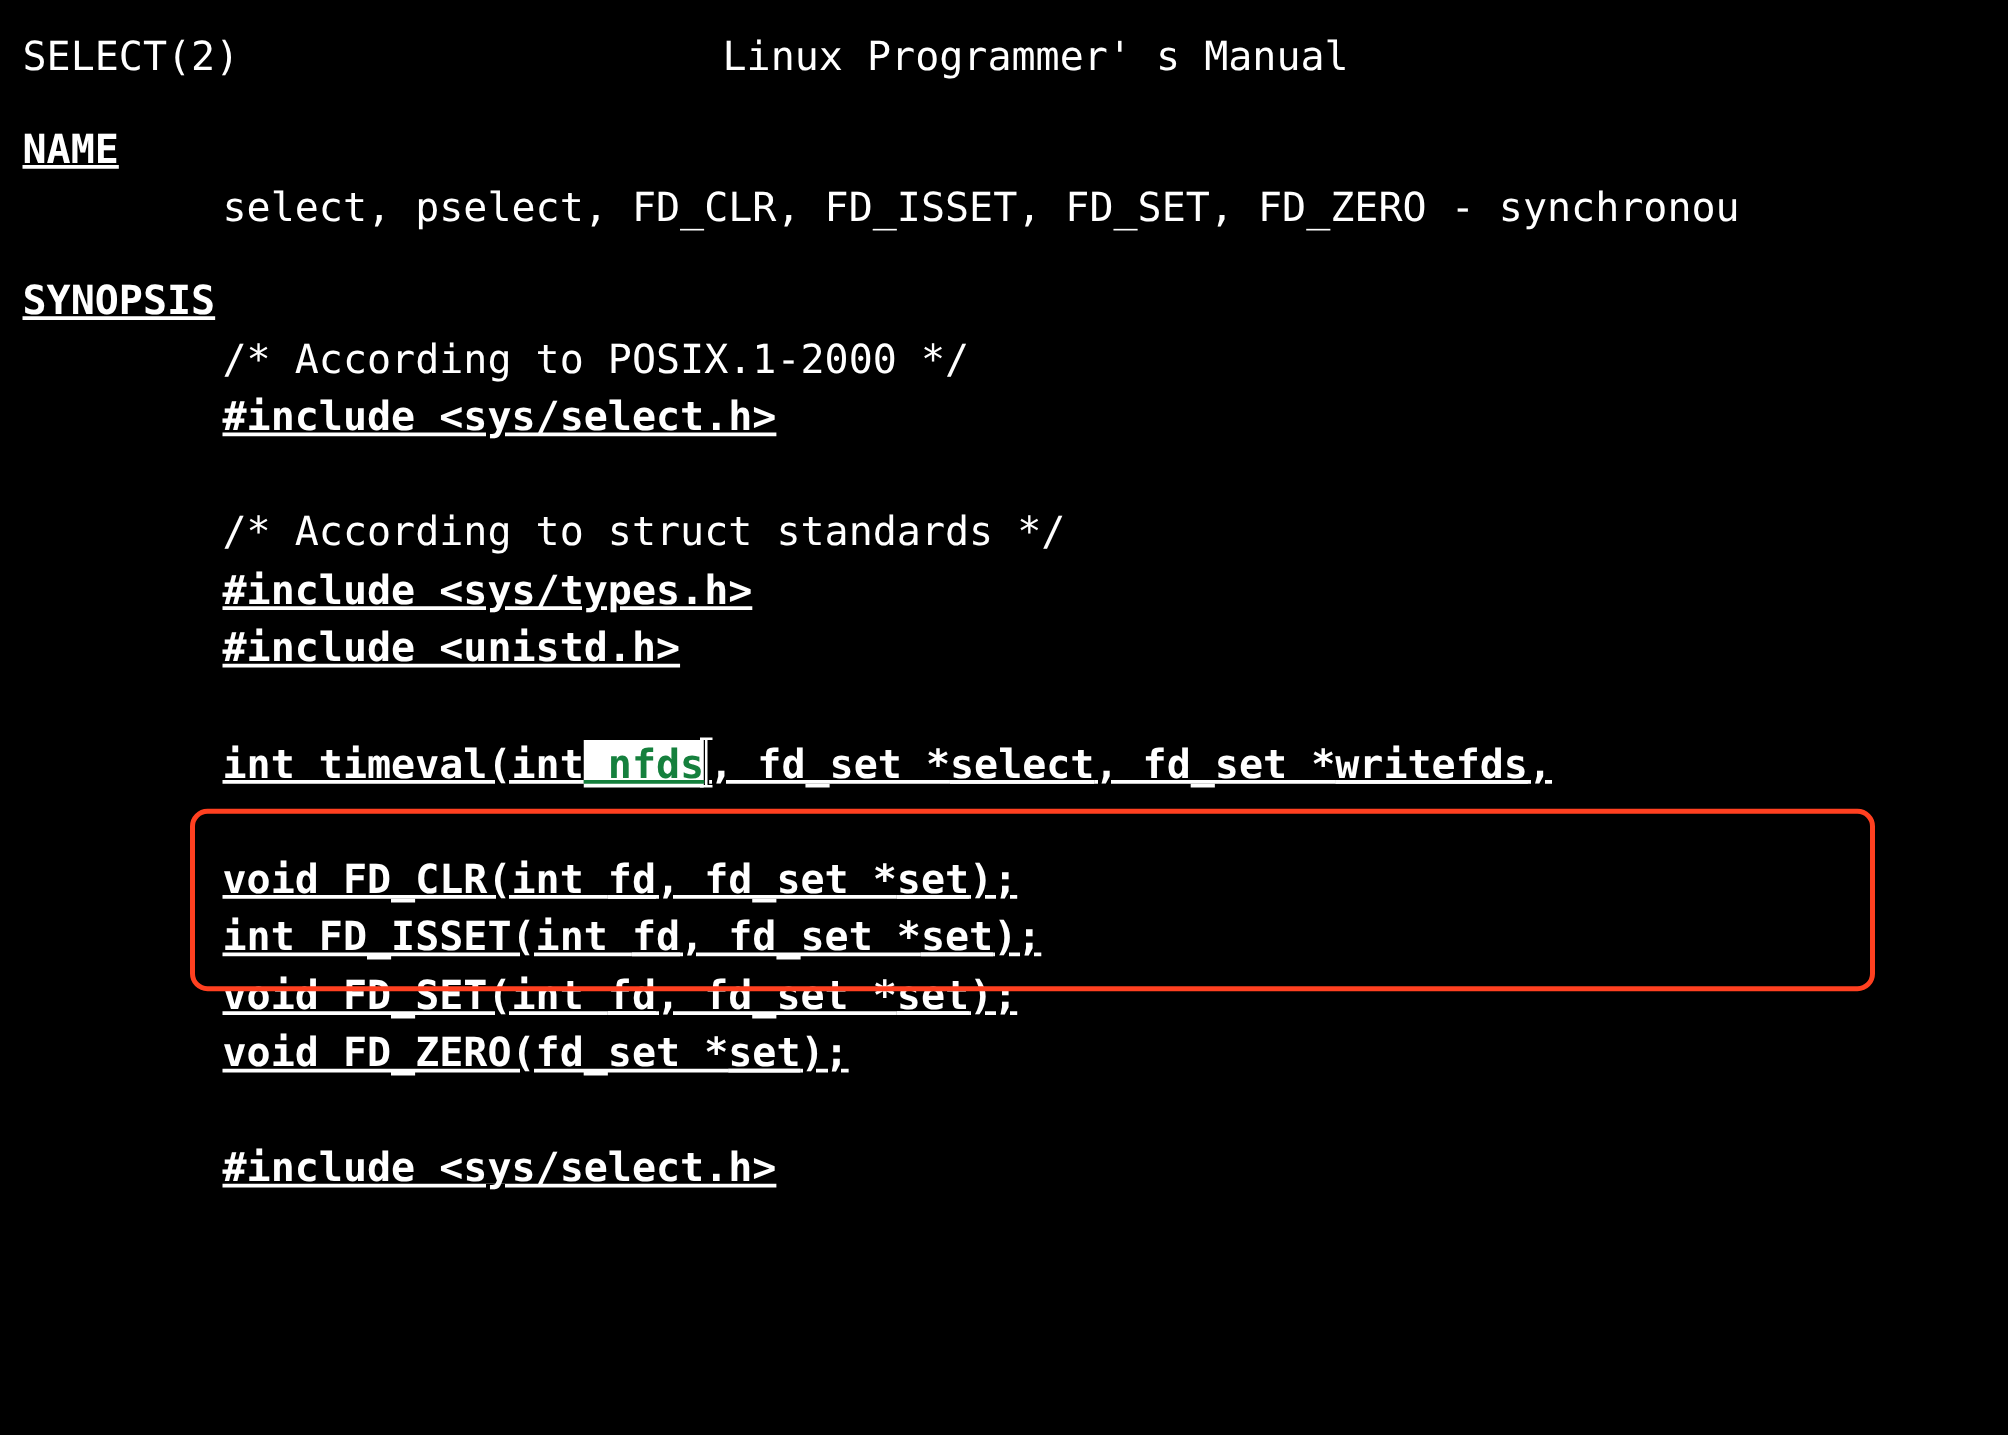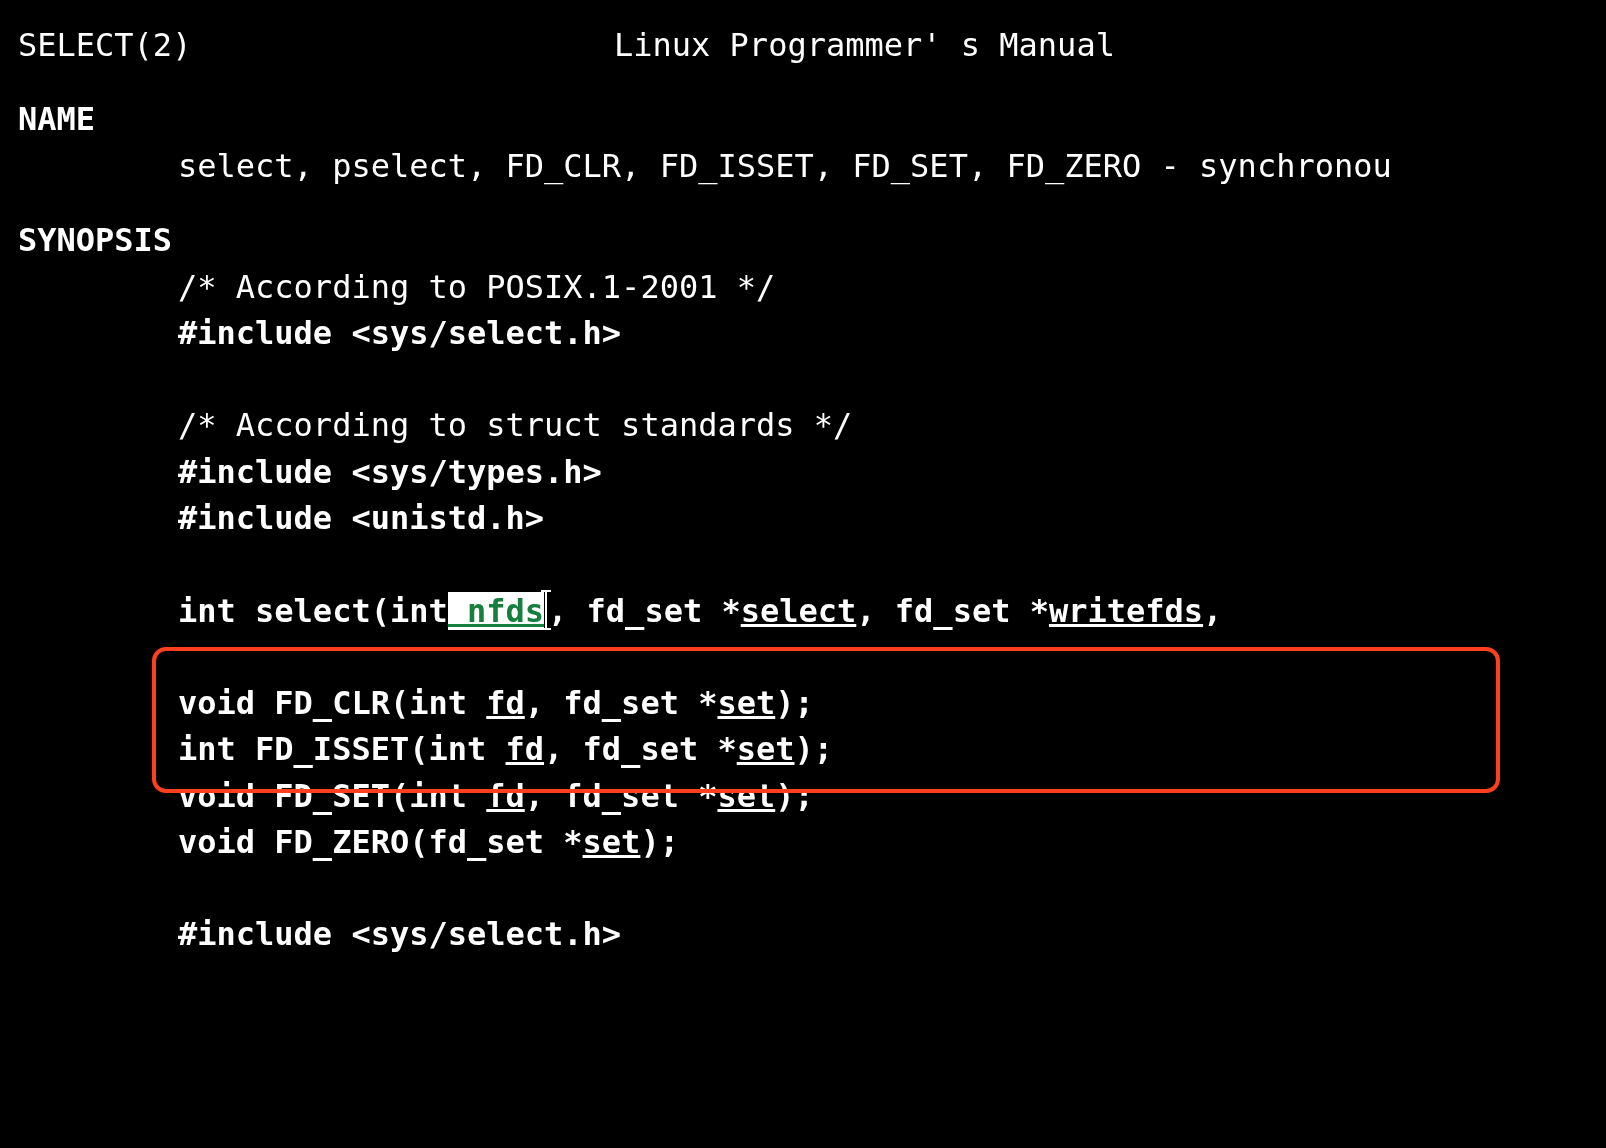--- a/index.html
+++ b/index.html
@@ -13,24 +13,23 @@
     font-size: 32px;
     line-height: 1.45;
     overflow: hidden;
   }
   .page {
     padding: 22px 18px;
     white-space: nowrap;
   }
   .hdr {
     display: flex;
-    gap: 36px;
   }
   .hdr .left { width: 560px; }
-  .bold { font-weight: bold; }
+  .bold { font-weight: bold; text-decoration: underline; }
   .indent1 { padding-left: 160px; }
   .sect { margin-top: 28px; }
   .blank { height: 46px; }
   .u { text-decoration: underline; }
   .sel {
     background: #fff;
     color: #15803d;
   }
   .box {
     position: absolute;
@@ -68,33 +67,33 @@
   <div class="hdr">
     <span class="left">SELECT(2)</span>
     <span>Linux Programmer' s Manual</span>
   </div>
 
   <div class="sect bold">NAME</div>
   <div class="indent1">select, pselect, FD_CLR, FD_ISSET, FD_SET, FD_ZERO - synchronou</div>
 
   <div class="sect bold">SYNOPSIS</div>
 
-  <div class="indent1">/* According to POSIX.1-2001 */</div>
+  <div class="indent1">/* According to POSIX.1-2000 */</div>
   <div class="indent1 bold">#include &lt;sys/select.h&gt;</div>
 
   <div class="blank"></div>
 
   <div class="indent1">/* According to struct standards */</div>
   <div class="indent1 bold">#include &lt;sys/types.h&gt;</div>
   <div class="indent1 bold">#include &lt;unistd.h&gt;</div>
 
   <div class="blank"></div>
 
   <div class="indent1 bold">
-    <span>int select(int</span><span class="sel u"> nfds</span><span class="cursor-ibeam"></span><span>, fd_set *</span><span class="u">select</span><span>, fd_set *</span><span class="u">writefds</span><span>,</span>
+    <span>int timeval(int</span><span class="sel u"> nfds</span><span class="cursor-ibeam"></span><span>, fd_set *</span><span class="u">select</span><span>, fd_set *</span><span class="u">writefds</span><span>,</span>
   </div>
 
   <div class="blank"></div>
 
   <div class="indent1 bold">
     <span>void FD_CLR(int </span><span class="u">fd</span><span>, fd_set *</span><span class="u">set</span><span>);</span>
   </div>
   <div class="indent1 bold">
     <span>int  FD_ISSET(int </span><span class="u">fd</span><span>, fd_set *</span><span class="u">set</span><span>);</span>
   </div>

